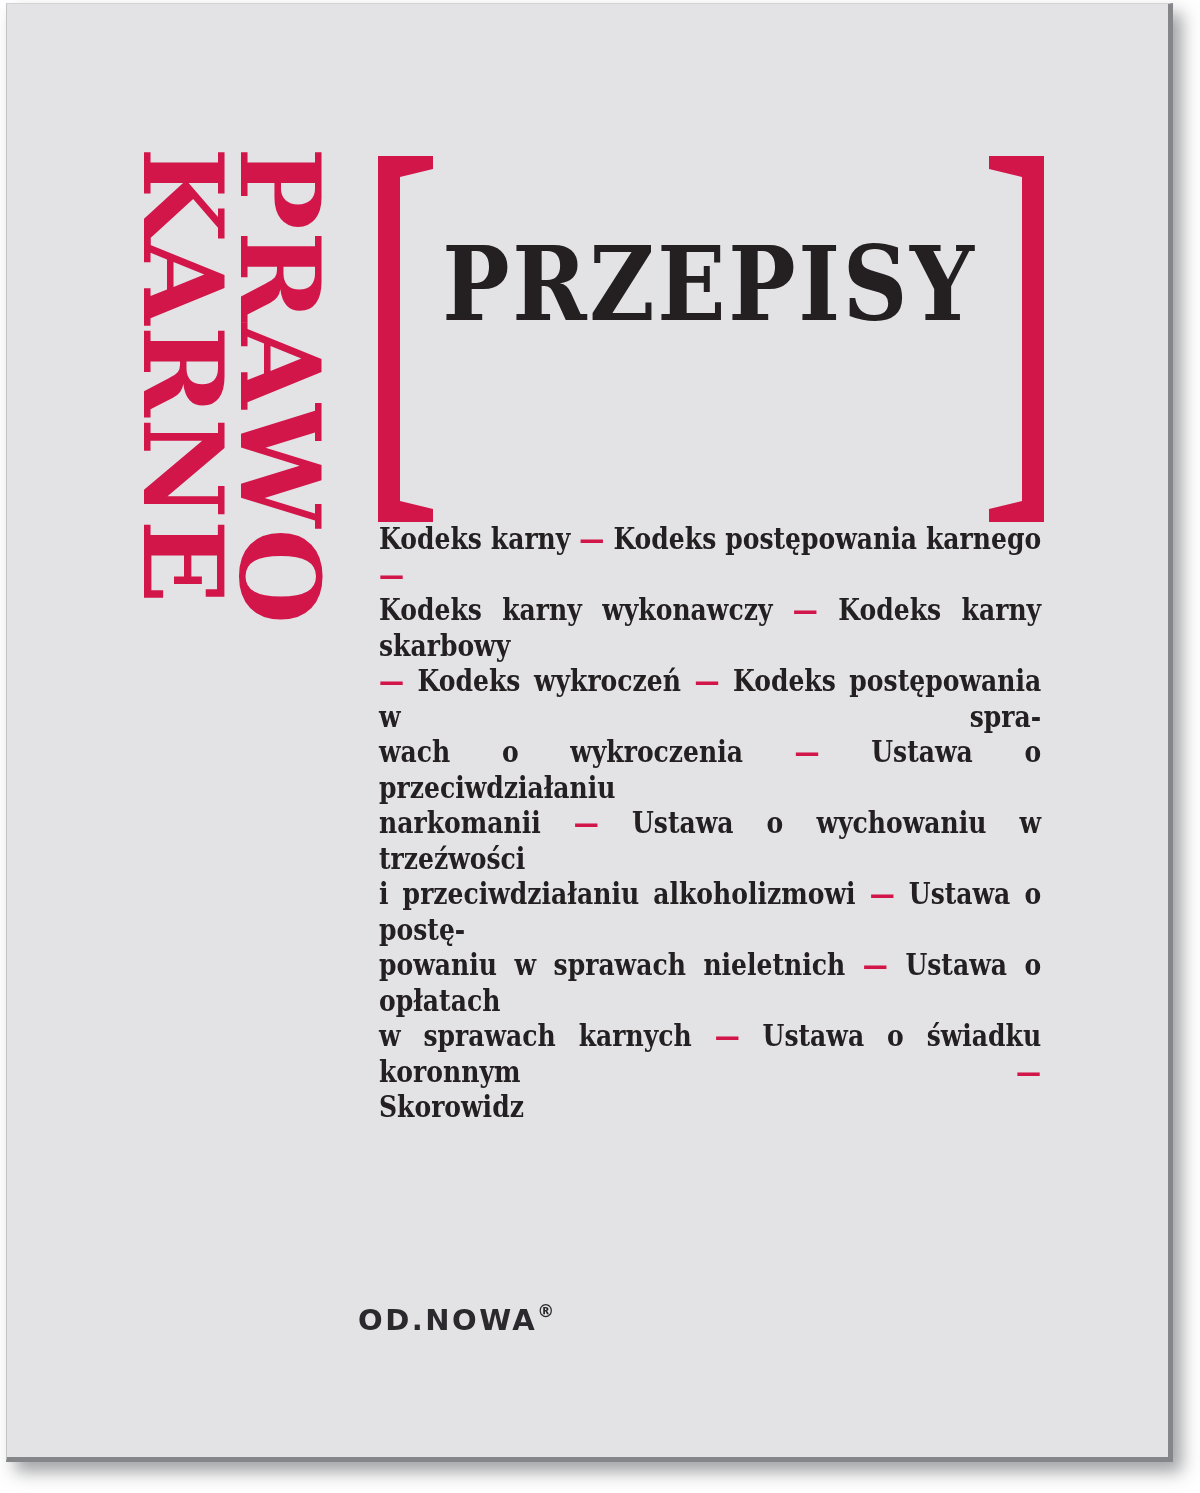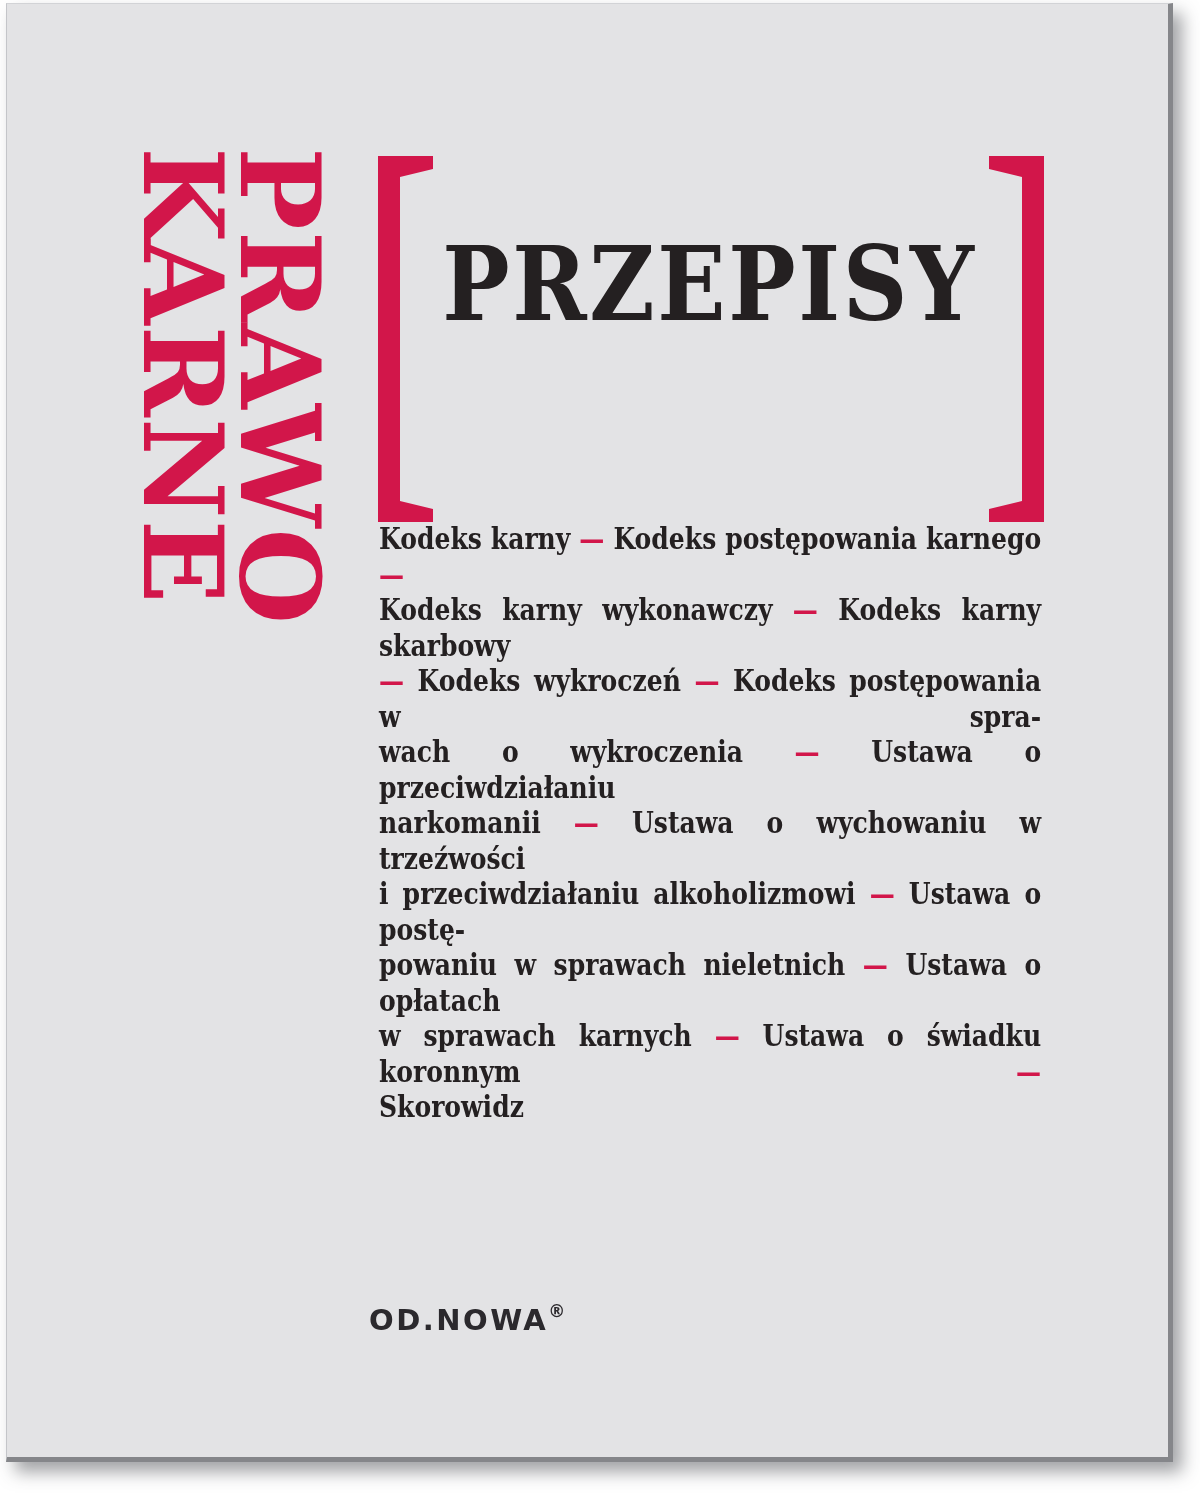--- a/index.html
+++ b/index.html
@@ -104,21 +104,21 @@
     text-align-last: justify;
   }
   .contents-line.last {
     text-align-last: left;
   }
   .dash {
     color: var(--red, #d2164a);
   }
   .publisher {
     position: absolute;
-    left: 362px;
+    left: 351px;
     top: 1297px;
     font-family: "DejaVu Sans", sans-serif;
     font-weight: 700;
     font-size: 29px;
     letter-spacing: 2.5px;
     color: var(--logo, #2b292d);
     white-space: nowrap;
   }
   .publisher .reg {
     font-size: 17px;

